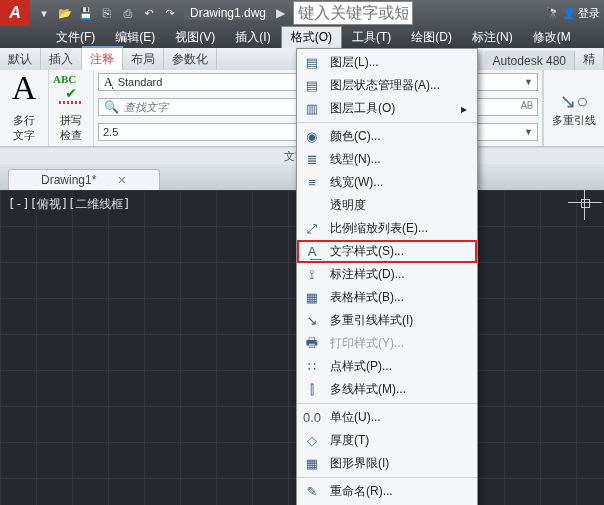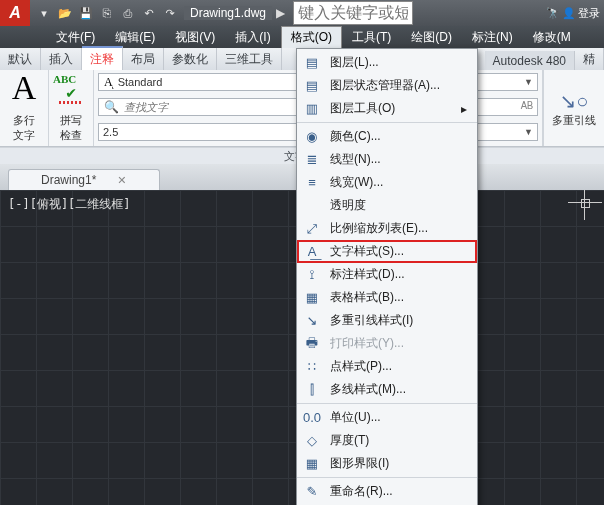--- a/index.html
+++ b/index.html
@@ -86,21 +86,20 @@
   <div class="mi">标注(N)</div>
   <div class="mi">修改(M</div>
 </div>
 
 <div class="tabbar">
   <div class="tab">默认</div>
   <div class="tab">插入</div>
   <div class="tab active">注释</div>
   <div class="tab">布局</div>
   <div class="tab">参数化</div>
-  <div class="tab">三维工具</div>
   <div class="tab right">Autodesk 480</div>
   <div class="tab">精</div>
 </div>
 
 <div class="ribbon">
   <div class="panel" style="width:40px">
     <div class="bigA">A</div>
     <div class="smalllbl" style="white-space:pre-line">多行
 文字</div>
   </div>

